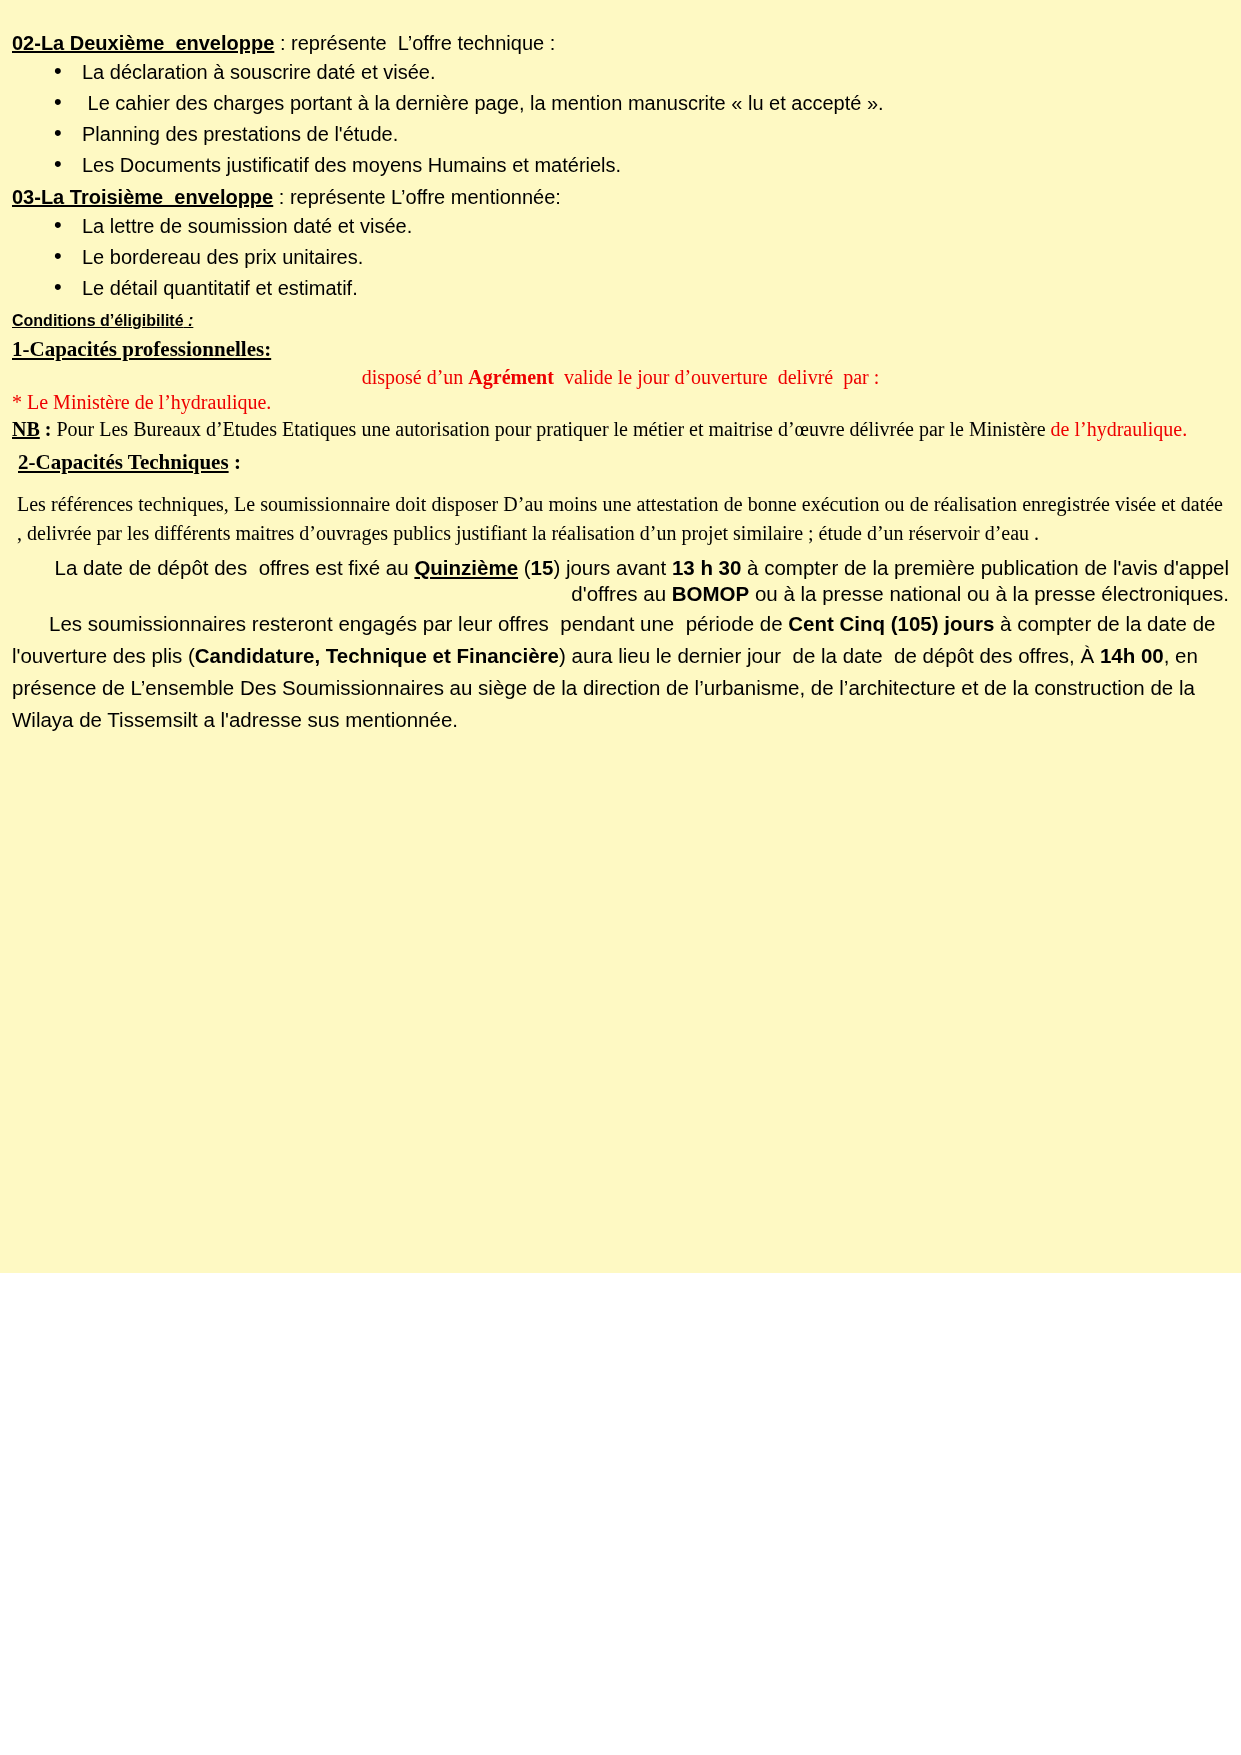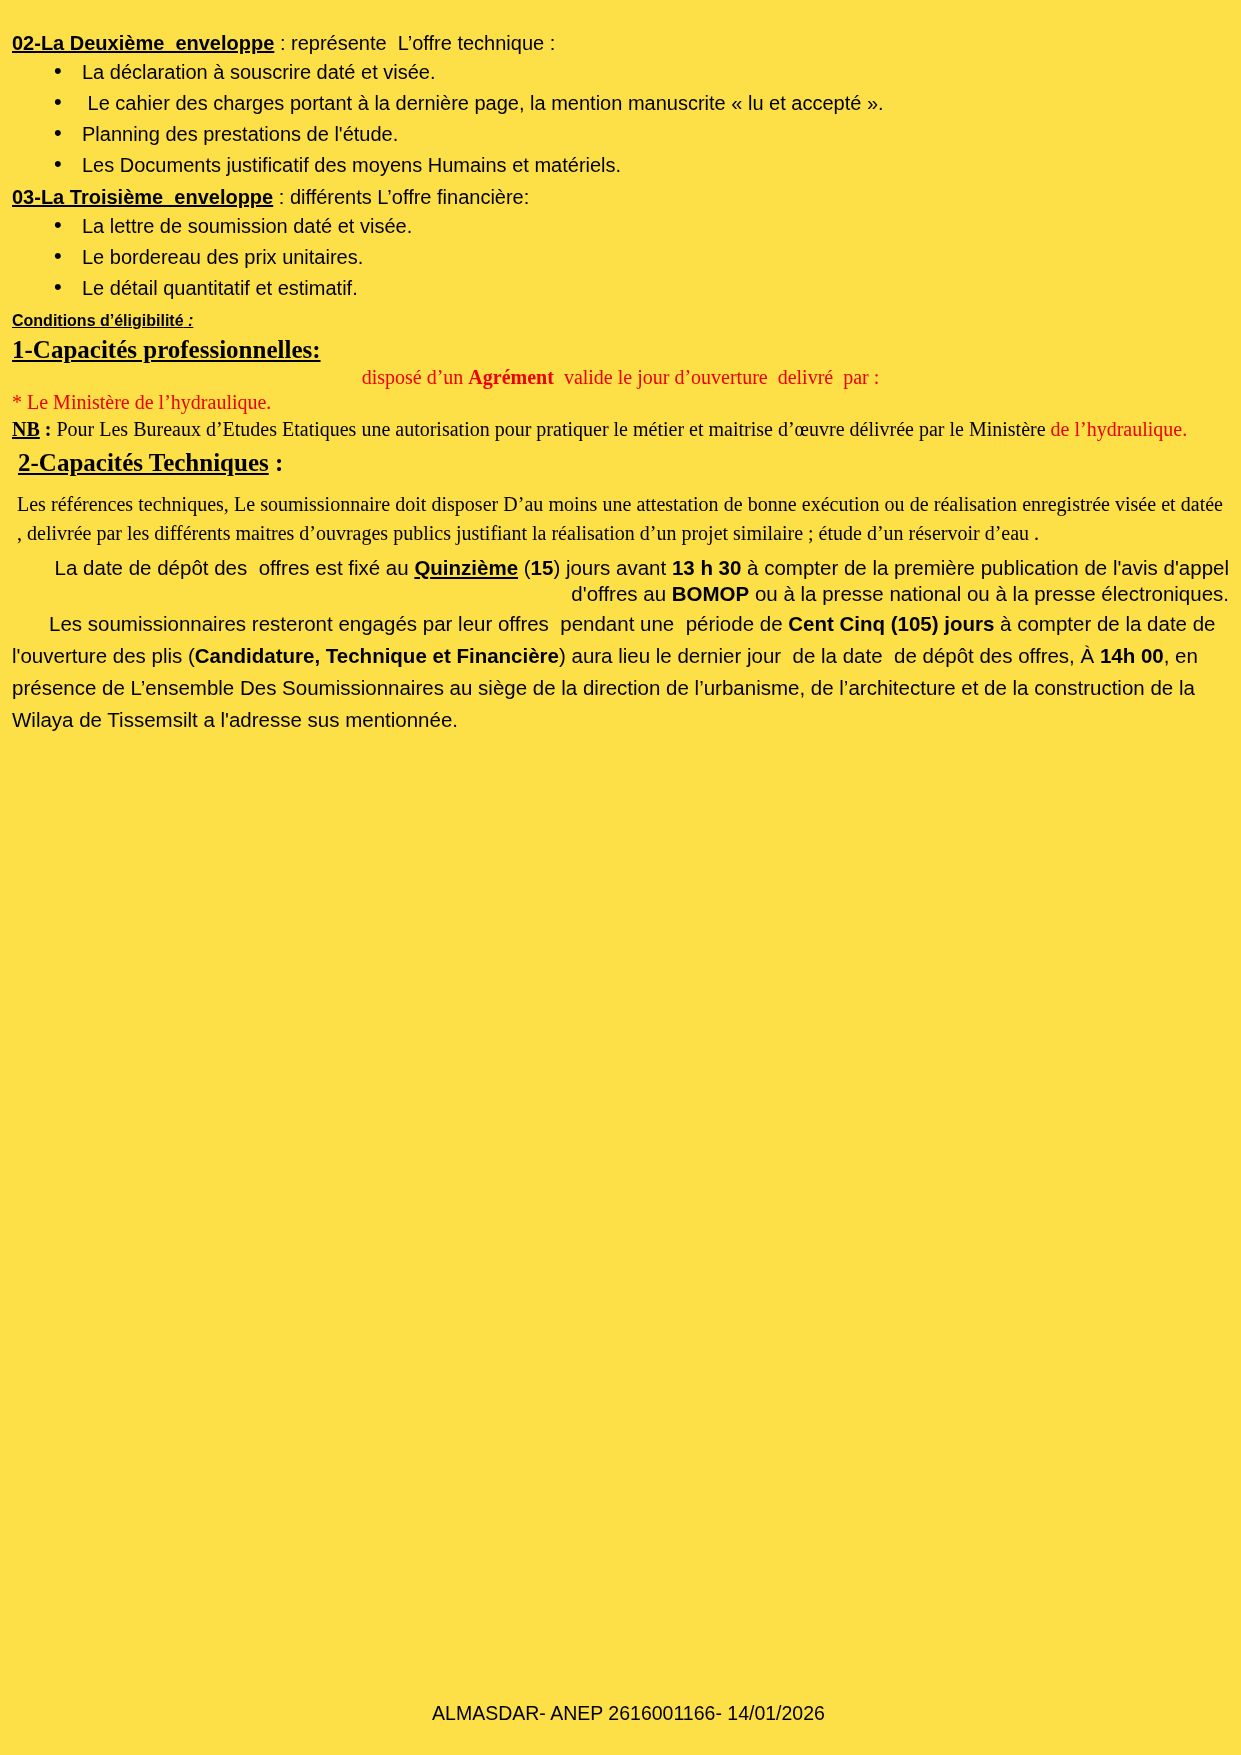--- a/index.html
+++ b/index.html
@@ -1,21 +1,21 @@
 <!DOCTYPE html>
 <html><head>
 <meta charset="utf-8">
 <style>
   * { margin: 0; padding: 0; box-sizing: border-box; }
   html, body { background: #ffffff; }
   .page {
     position: relative;
     width: 1241px;
-    height: 1755px;
-    background: #fde047;
+    height: 1273px;
+    background: #fef9c3;
     color: #000000;
     overflow: hidden;
   }
   .content { padding: 30px 12px 0 12px; }
 
   .sans  { font-family: "Liberation Sans", "DejaVu Sans", sans-serif; }
   .serif { font-family: "Liberation Serif", "DejaVu Serif", serif; }
 
   .env-head {
     font-size: 20px;
@@ -37,21 +37,21 @@
   ul.bullets li::before {
     content: "\2022";
     position: absolute;
     left: 42px;
     top: -1px;
     font-size: 22px;
   }
 
   .cond-title { font-size: 16px; line-height: 27px; margin: 2px 0 3px 0; }
 
-  .serif-head { font-size: 25px; line-height: 25px; margin: 2px 0 3px 0; font-weight: bold; }
+  .serif-head { font-size: 21px; line-height: 25px; margin: 2px 0 3px 0; font-weight: bold; }
   .serif-body { font-size: 20px; }
 
   .agrement-line { line-height: 25px; white-space: pre-wrap; }
   .ministry-line { line-height: 25px; white-space: pre-wrap; }
   .nb-par { line-height: 26px; text-align: justify; white-space: normal; margin-top: 1px; }
 
   .cap-tech-head { margin-top: 8px; padding-left: 6px; }
   .tech-par {
     line-height: 29px;
     text-align: justify;
@@ -81,21 +81,21 @@
 
     <p class="sans env-head"><span class="head-u">02-La Deuxième  enveloppe</span><span> : représente  L’offre technique :</span></p>
 
     <ul class="bullets sans">
       <li>La déclaration à souscrire daté et visée.</li>
       <li> Le cahier des charges portant à la dernière page, la mention manuscrite « lu et accepté ».</li>
       <li>Planning des prestations de l'étude.</li>
       <li>Les Documents justificatif des moyens Humains et matériels.</li>
     </ul>
 
-    <p class="sans env-head"><span class="head-u">03-La Troisième  enveloppe</span><span> : différents L’offre financière:</span></p>
+    <p class="sans env-head"><span class="head-u">03-La Troisième  enveloppe</span><span> : représente L’offre mentionnée:</span></p>
 
     <ul class="bullets sans">
       <li>La lettre de soumission daté et visée.</li>
       <li>Le bordereau des prix unitaires.</li>
       <li>Le détail quantitatif et estimatif.</li>
     </ul>
 
     <p class="sans cond-title"><span style="font-weight: bold; text-decoration: underline;">Conditions d’éligibilité</span><span style="font-weight: bold; text-decoration: underline; font-style: italic;"> :</span></p>
 
     <p class="serif serif-head"><span class="head-u">1-Capacités professionnelles:</span></p>

